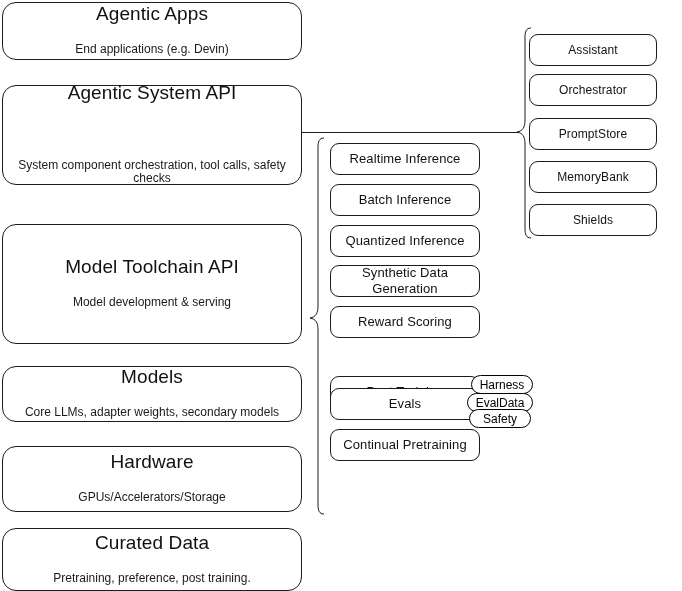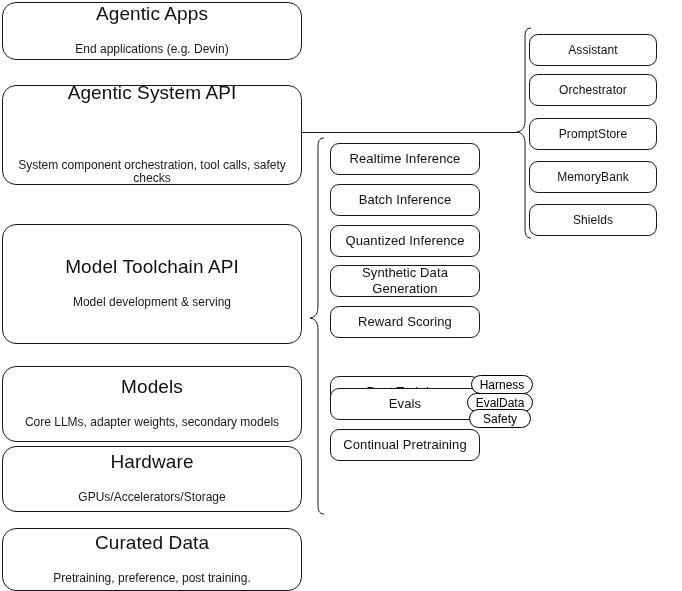--- a/index.html
+++ b/index.html
@@ -131,21 +131,21 @@
   <div class="node layer-node" style="top:85px; height:100px;gap:37px;">
     <div class="title">Agentic System API</div>
     <div class="subtitle">System component orchestration, tool calls, safety checks</div>
   </div>
 
   <div class="node layer-node" style="top:224px; height:120px;">
     <div class="title">Model Toolchain API</div>
     <div class="subtitle">Model development &amp; serving</div>
   </div>
 
-  <div class="node layer-node" style="top:366px; height:76px;">
+  <div class="node layer-node" style="top:366px; height:56px;">
     <div class="title">Models</div>
     <div class="subtitle">Core LLMs, adapter weights, secondary models</div>
   </div>
 
   <div class="node layer-node" style="top:446px; height:66px;">
     <div class="title">Hardware</div>
     <div class="subtitle">GPUs/Accelerators/Storage</div>
   </div>
 
   <div class="node layer-node" style="top:528px; height:63px;">

